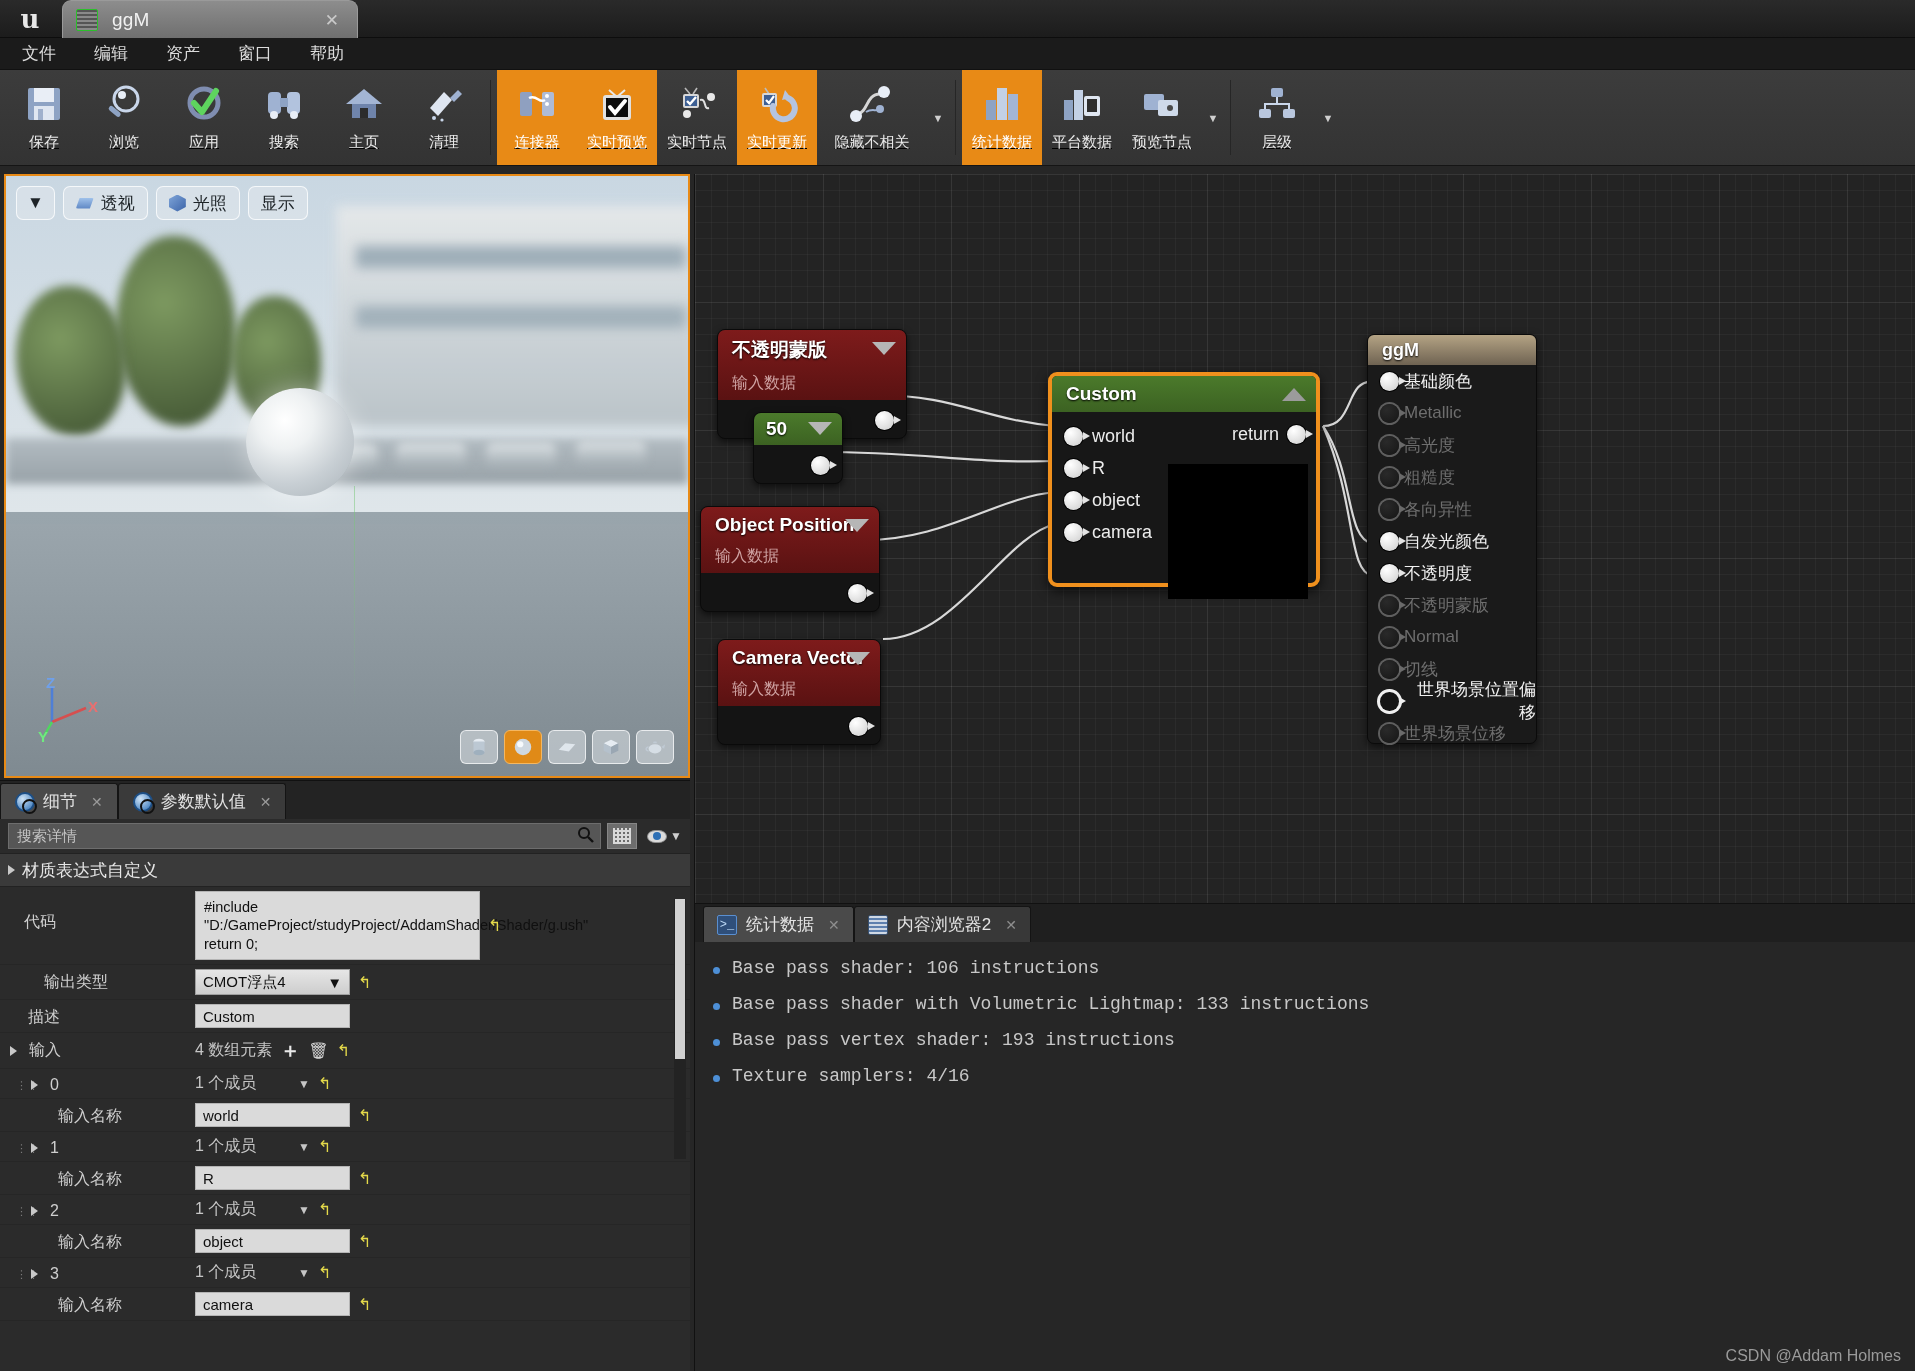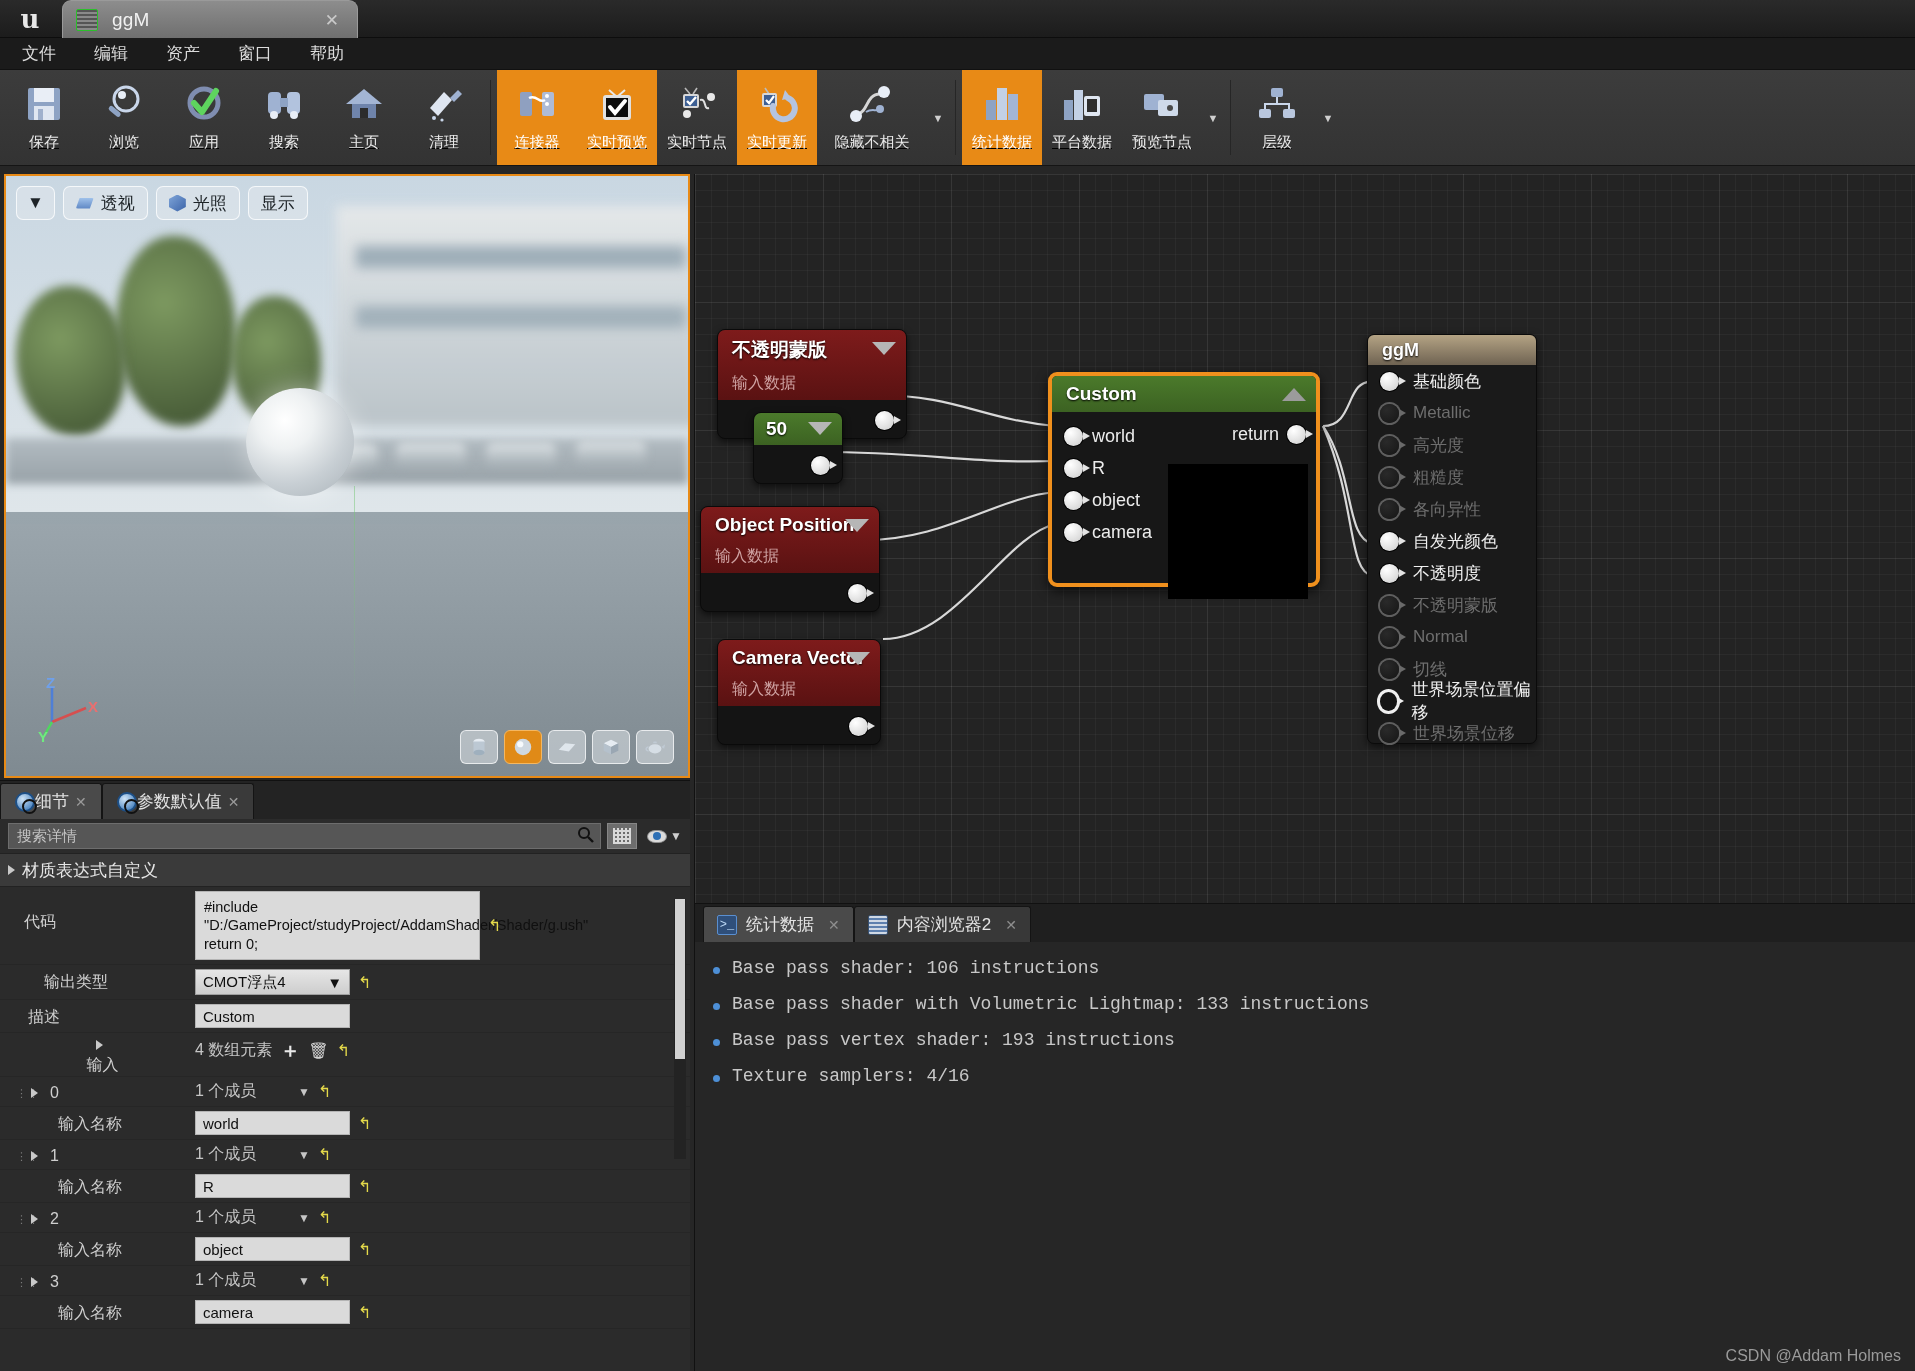--- a/index.html
+++ b/index.html
@@ -164,21 +164,21 @@
   .shp.on{ background:#e08a17; border-color:#f5b760; }
   .shp .g{ width:22px;height:22px; }
 
   
   .details{
     position:absolute; left:0px; top:780px; width:690px; height:591px;
     background:#2b2b2b; border-top:1px solid #111;
   }
   .dtabs{ height:38px; display:flex; align-items:flex-end; background:#232323; }
   .dtab{
-    height:36px; display:flex; align-items:center; padding:0 14px;
+    height:36px; display:flex; align-items:center; gap:8px; padding:0 14px;
     background:#3a3a3a; color:#e3e3e3; font-size:17px;
     border:1px solid #141414; border-bottom:none; border-radius:3px 3px 0 0;
   }
   .dtab.sel{ background:#4a4a4a; }
   .dtab .x{ color:#9a9a9a; font-size:14px; margin-left:6px; }
   .tabicon{
     width:20px;height:20px;border-radius:50%;
     background:radial-gradient(circle at 35% 30%,#cfe4f7,#2d6fb5);
     border:2px solid #1d4f86; position:relative;
   }
@@ -328,21 +328,21 @@
     position:absolute; left:672px; top:160px; width:170px; height:410px;
     background:#1a1a1a; border:1px solid #0a0a0a; border-radius:7px;
     box-shadow:0 3px 9px rgba(0,0,0,.6);
   }
   .out-hdr{
     height:30px; border-radius:6px 6px 0 0;
     background:linear-gradient(#b4a384,#6f6352);
     display:flex; align-items:center; padding-left:14px;
   }
   .out-hdr .t{ color:#ffffff; font-size:18px; font-weight:bold; text-shadow:0 1px 2px #000; }
-  .out-row{ display:flex; align-items:center; gap:14px; height:32px; padding-left:12px; }
+  .out-row{ display:flex; align-items:center; gap:5px; height:32px; padding-left:12px;text-align:right; }
   .out-row .lbl{ color:#f0f0f0; font-size:17px; }
   .out-row.dim .lbl{ color:#6e6e6e; }
 
   svg.wires{ position:absolute; left:0; top:0; width:1221px; height:729px; pointer-events:none; }
 
   
   .stats{
     position:absolute; left:694px; top:903px; width:1221px; height:468px;
     background:#262626; border-left:1px solid #111; border-top:1px solid #111;
   }
@@ -737,21 +737,21 @@
     </div>
 
     <div class="prow">
       <div class="pname" style="padding-left:28px;">描述</div>
       <div class="pval">
         <div class="txtfield" style="width:155px;">Custom</div>
       </div>
     </div>
 
     <div class="prow">
-      <div class="pname" style="padding-left:10px;flex-direction:column;">
+      <div class="pname" style="padding-left:10px;">
         <span class="tri"></span>
         <span>输入</span>
       </div>
       <div class="pval">
         <span class="txt-gray">4 数组元素</span>
         <span class="plusic">＋</span>
         <span class="trashic">🗑</span>
         <span class="undo">↰</span>
       </div>
     </div>

